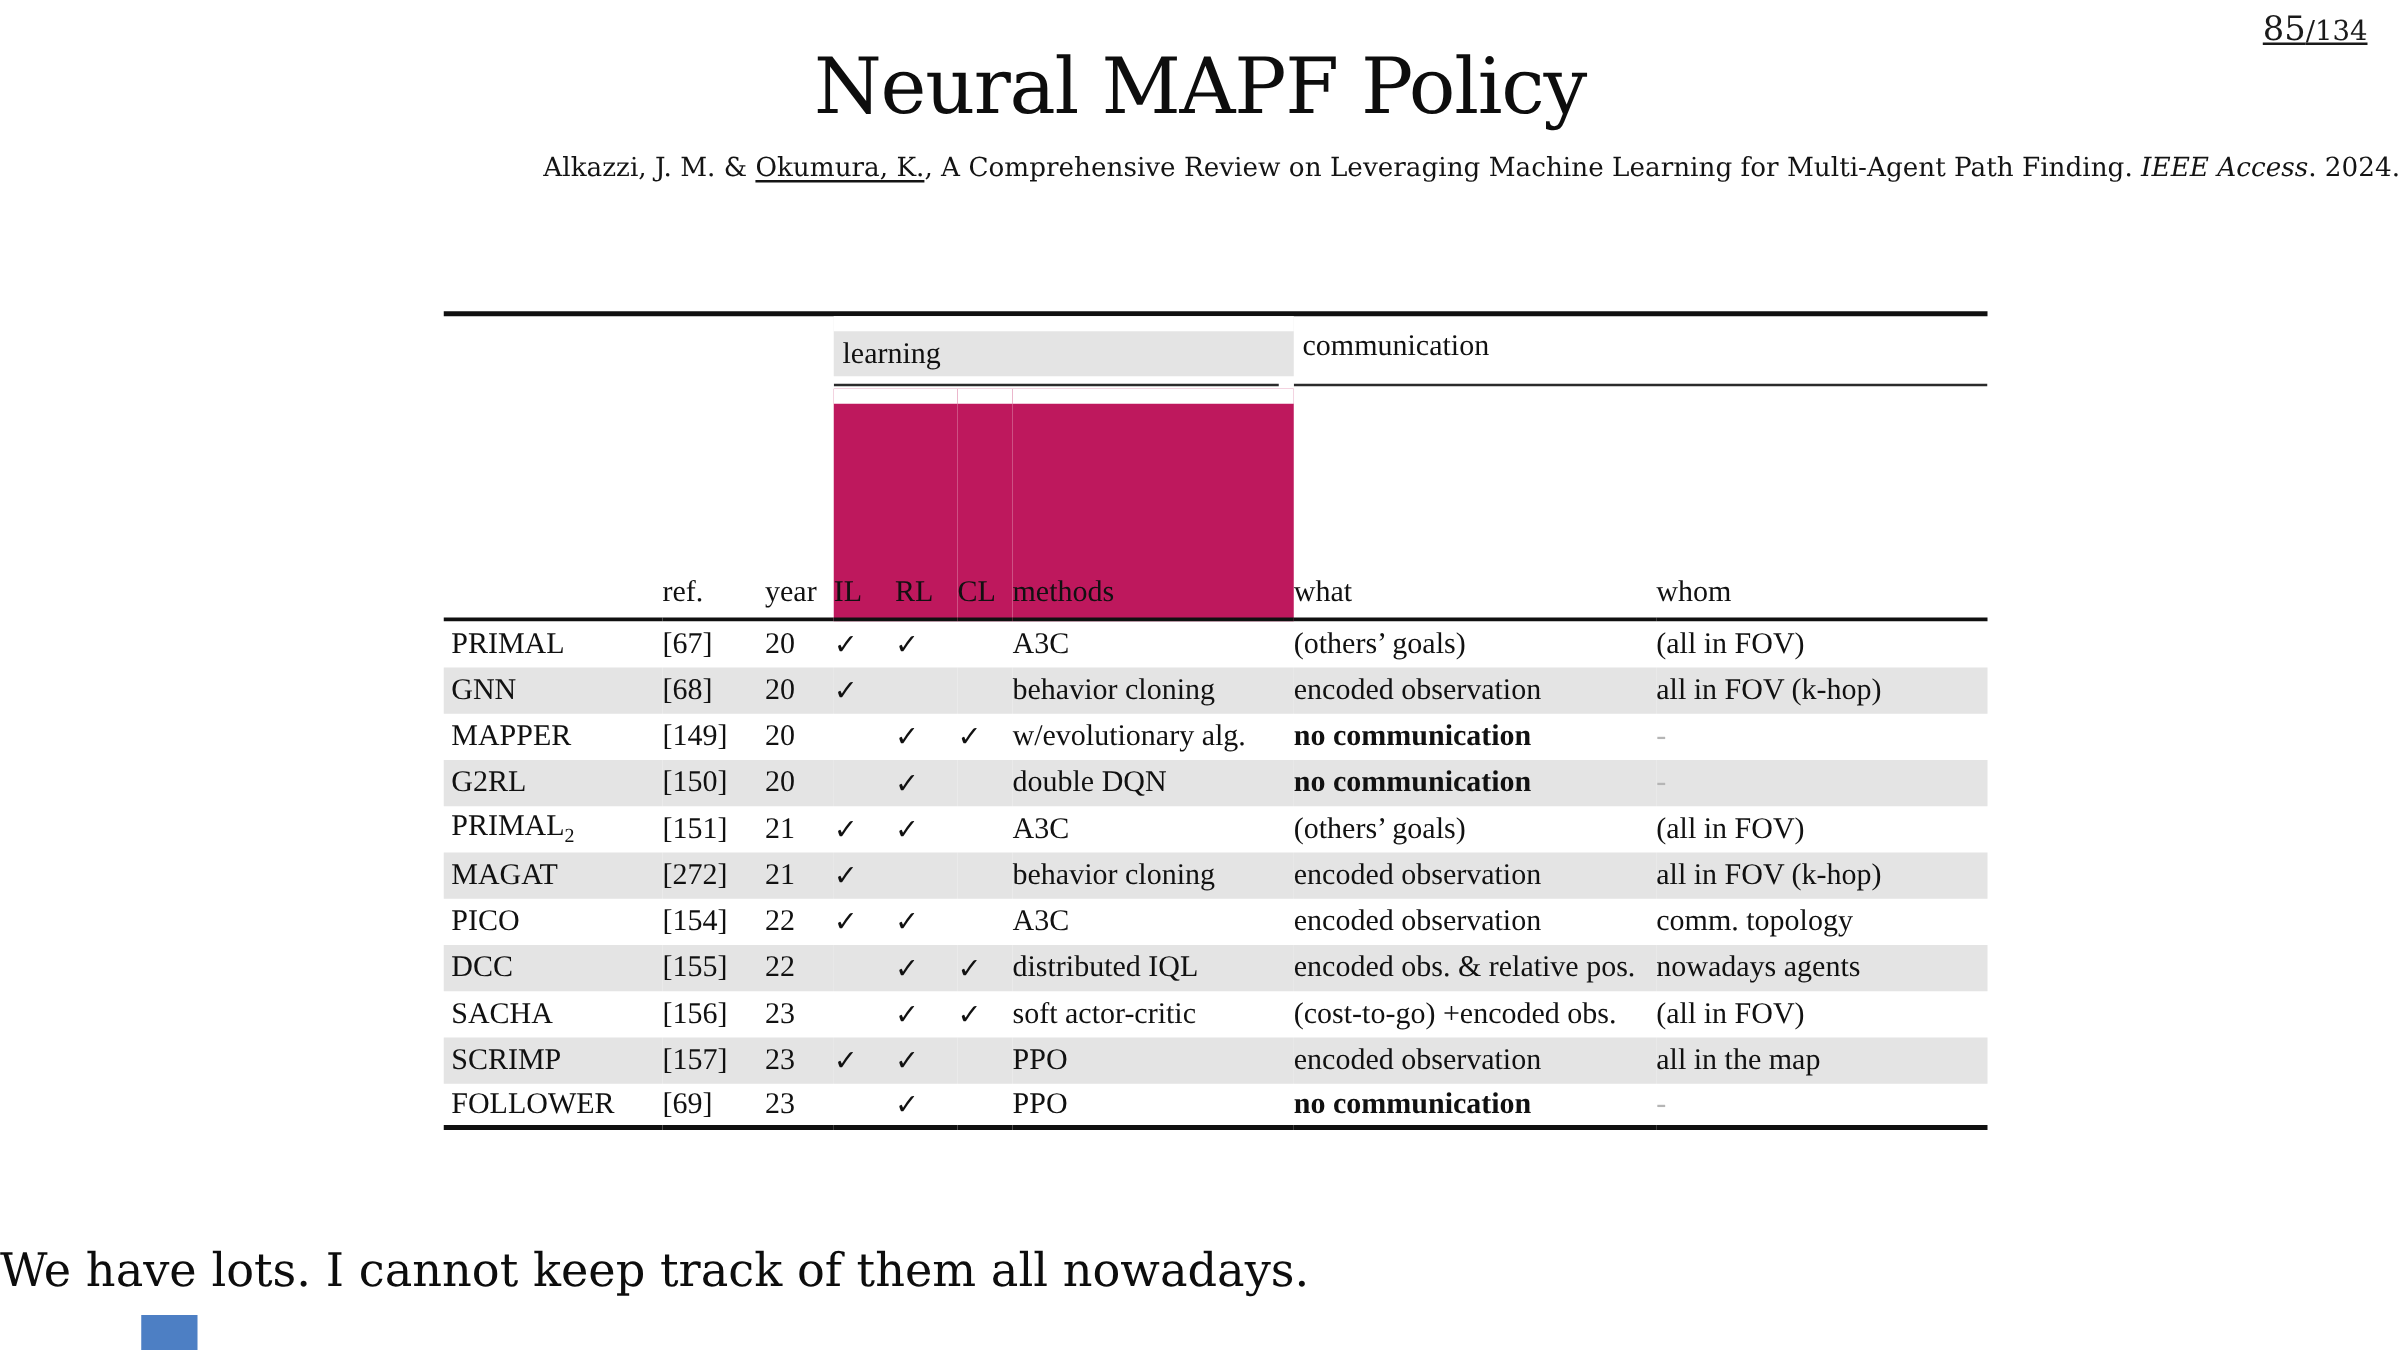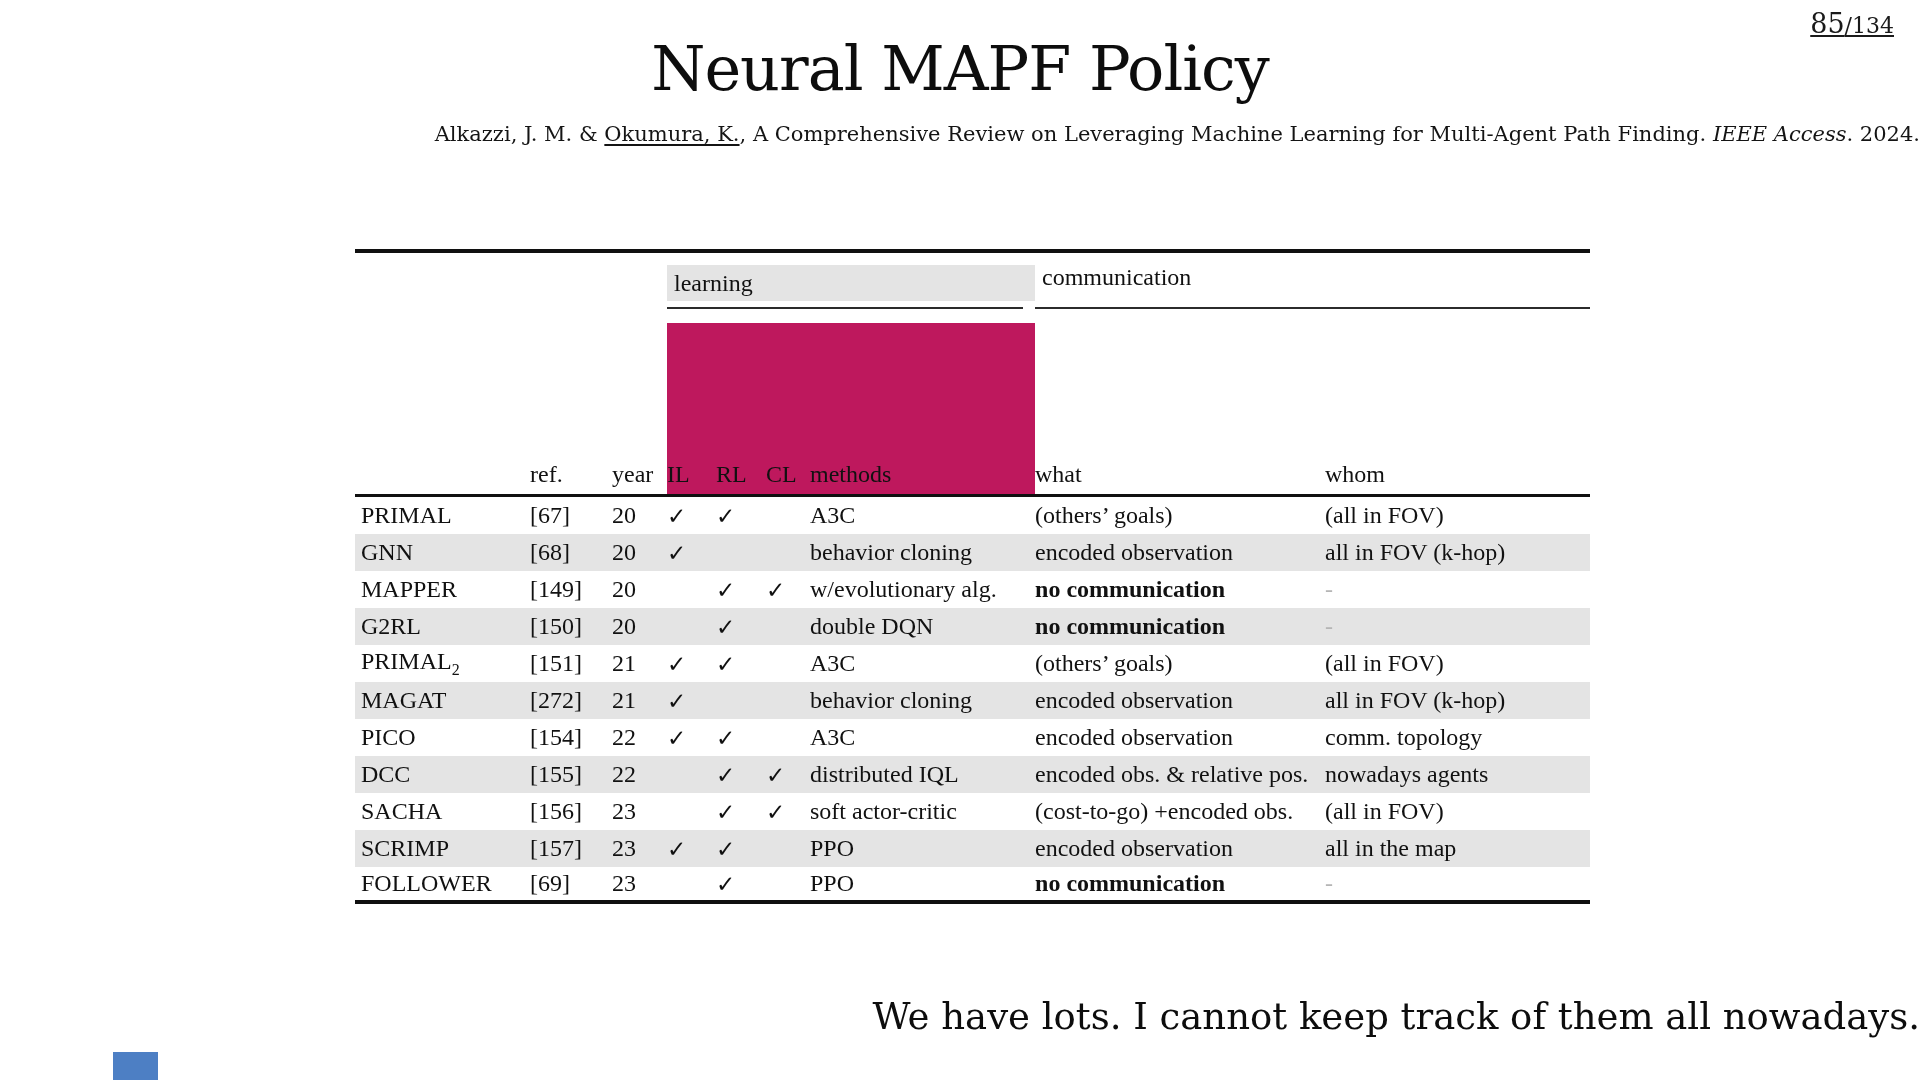--- a/index.html
+++ b/index.html
@@ -85,21 +85,21 @@
   tbody tr:nth-child(even) { background:#e4e4e4; }
   tbody tr:last-child td { border-bottom:4px solid #101010; }
   td.bold { font-weight:bold; }
   td.muted { color:#b5b5b5; }
   td.check-cell { font-family:"DejaVu Sans", sans-serif; font-size:23px; }
   sub { font-size:16px; }
 
   
   .footer-note {
     position:absolute; top:995px; left:0; width:100%;
-    text-align:right;
+    text-align:left;
     font-family:"DejaVu Serif", serif;
     font-size:37px;
     color:#0d0d0d;
   }
 
   
   .blue-marker {
     position:absolute; left:113px; top:1052px;
     width:45px; height:28px;
   }

